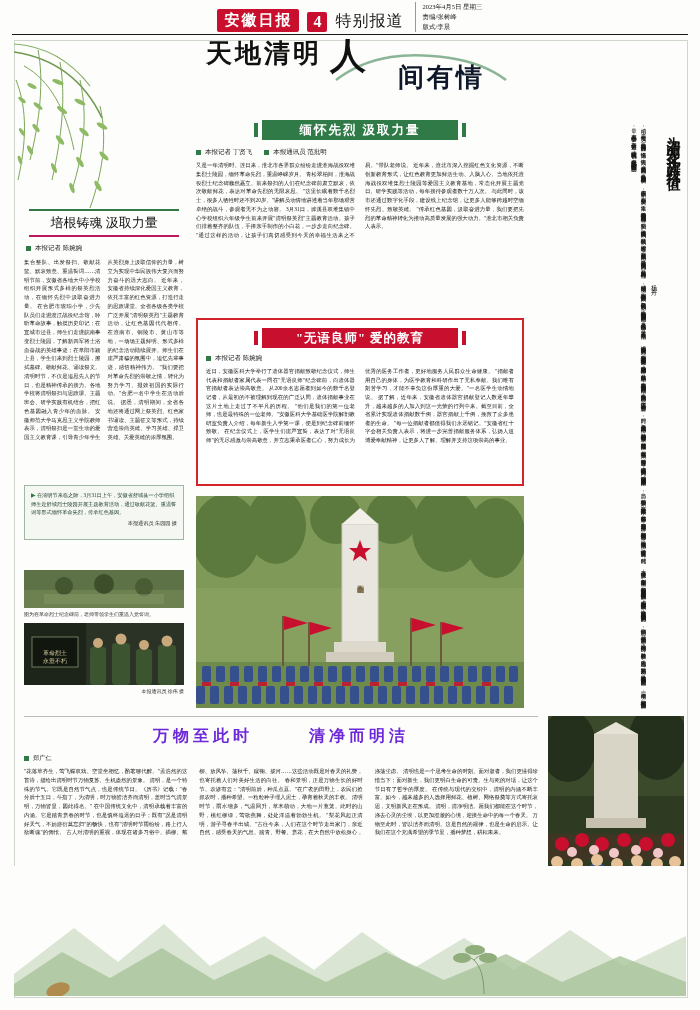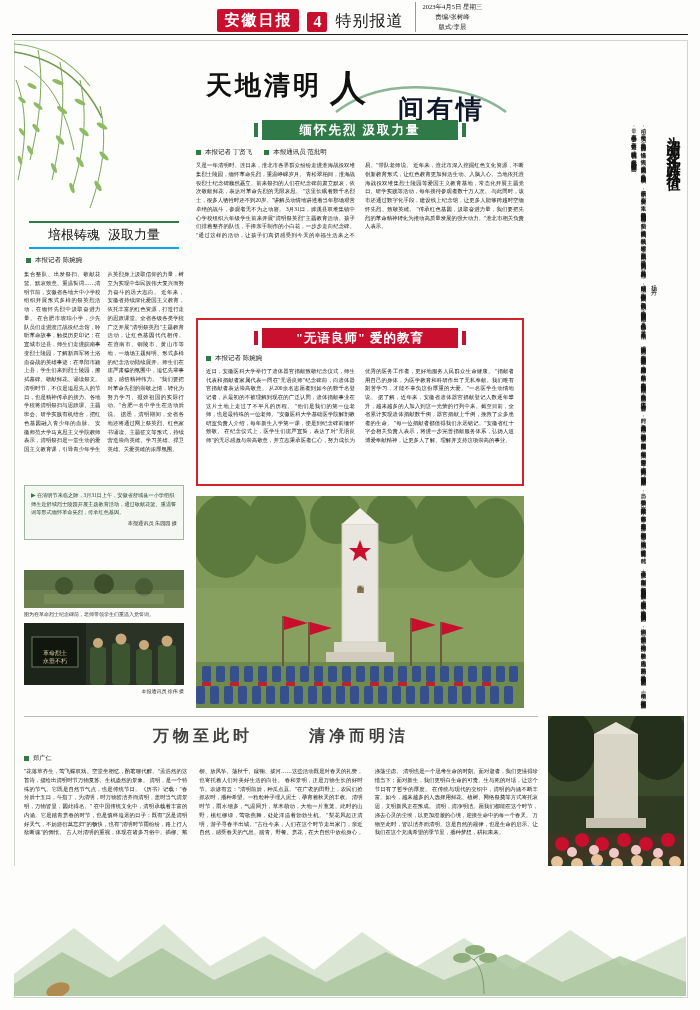--- a/index.html
+++ b/index.html
@@ -5,58 +5,58 @@
   html,body{margin:0;padding:0;}
   body{
     width:700px;height:1010px;overflow:hidden;
     background:#ffffff;
     font-family:"Liberation Serif","DejaVu Serif",serif;
     color:#141414;
   }
   .page{position:relative;width:700px;height:1010px;background:#fdfdfb;}
 
   
-  .masthead{position:absolute;left:0;top:0;width:700px;height:34px;display:flex;align-items:center;justify-content:center;text-align:center;}
+  .masthead{position:absolute;left:0;top:0;width:700px;height:34px;display:flex;align-items:center;justify-content:center;}
   .mast-inner{display:flex;align-items:flex-end;gap:8px;}
   .mast-logo{
     background:#c8102e;color:#fff;font-weight:bold;font-size:15px;
     padding:2px 7px;letter-spacing:2px;border-radius:2px;
     font-family:"Liberation Serif",serif;
   }
   .mast-num{
     background:#c8102e;color:#fff;font-size:16px;font-weight:bold;
     width:20px;height:20px;display:flex;align-items:center;justify-content:center;border-radius:2px;
   }
   .mast-section{font-size:16px;font-weight:normal;letter-spacing:1px;}
   .mast-meta{font-size:6.5px;line-height:1.5;color:#222;border-left:1px solid #999;padding-left:6px;margin-left:4px;}
   .mast-rule{position:absolute;left:12px;top:34px;width:676px;border-top:1.5px solid #1a1a1a;}
 
   
   .frame{position:absolute;left:14px;top:40px;width:672px;height:956px;border:1px solid #cfd6cb;}
   .willow{position:absolute;left:14px;top:40px;width:190px;height:250px;overflow:hidden;pointer-events:none;}
   .mountains{position:absolute;left:14px;bottom:14px;width:672px;height:130px;overflow:hidden;pointer-events:none;}
 
   
-  .headline{position:absolute;left:180px;top:62px;width:330px;height:62px;}
+  .headline{position:absolute;left:180px;top:30px;width:330px;height:62px;}
   .hl-1{position:absolute;left:26px;top:6px;font-size:26px;font-weight:bold;letter-spacing:3px;color:#111;}
   .hl-2{position:absolute;left:150px;top:2px;font-size:36px;font-weight:bold;color:#111;font-family:"Liberation Serif",serif;}
   .hl-3{position:absolute;left:186px;top:30px;font-size:26px;font-weight:bold;letter-spacing:3px;color:#0f172a;margin-left:32px;}
   .hl-brush{position:absolute;left:150px;top:20px;width:180px;height:40px;}
   .byline{font-size:6.5px;color:#222;display:flex;align-items:center;gap:4px;}
   .byline .sq{width:5px;height:5px;background:#2f7a46;display:inline-block;}
   .body-col{
     font-size:5.4px;line-height:1.62;text-align:justify;color:#1b1b1b;
     column-gap:7px;
   }
 
   
   .art-left{position:absolute;left:24px;top:205px;width:160px;}
   .art-left .sh{
-    position:relative;width:150px;margin:16px auto 7px;padding:3px 0;font-size:13px;
-    background:none;color:#111;border-top:2px solid #2f7a46;border-bottom:2px solid #0ea5e9;font-family:Liberation Mono, monospace;
+    position:relative;width:150px;margin:4px auto 7px;padding:3px 0;font-size:13px;
+    background:none;color:#111;border-top:2px solid #2f7a46;border-bottom:2px solid #be185d;
   }
   .art-left .bl{margin:0 0 5px 2px;}
   .art-left .txt{columns:2;height:195px;}
 
   .pullbox{
     position:absolute;left:24px;top:485px;width:160px;height:55px;
     border:1px solid #9fb8a4;background:#f4f7f2;
     font-size:5.2px;line-height:1.55;padding:5px 6px;box-sizing:border-box;color:#1d3b27;
   }
   .pullbox .tri{color:#2f7a46;font-size:6px;}
@@ -111,21 +111,21 @@
   .v-body{
     position:absolute;left:0;top:4px;width:112px;height:575px;
     writing-mode:vertical-rl;text-orientation:upright;
     font-size:5.4px;line-height:1.75;letter-spacing:.3px;text-align:justify;color:#1b1b1b;
   }
 
   
   .bot-rule{position:absolute;left:24px;top:716px;width:514px;border-top:1px solid #bbb;}
   .art-bot{position:absolute;left:24px;top:726px;width:514px;}
   .bot-title{
-    font-size:16px;font-weight:bold;letter-spacing:4px;text-align:center;color:#404040;margin-bottom:7px;
+    font-size:16px;font-weight:bold;letter-spacing:4px;text-align:center;color:#6d28d9;margin-bottom:7px;
   }
   .bot-by{font-size:6.2px;margin:0 0 4px 0;}
   .bot-txt{columns:3;column-gap:12px;font-size:5.4px;line-height:1.62;text-align:justify;height:200px;}
 
   .ph-bot{position:absolute;left:548px;top:716px;width:136px;height:200px;overflow:hidden;}
   .ph-bot-cap{position:absolute;left:548px;top:922px;width:136px;font-size:5px;line-height:1.55;color:#333;}
   .ph-bot-credit{position:absolute;left:548px;top:968px;width:136px;font-size:5px;text-align:right;color:#333;}
 </style>
 </head>
 <body>

